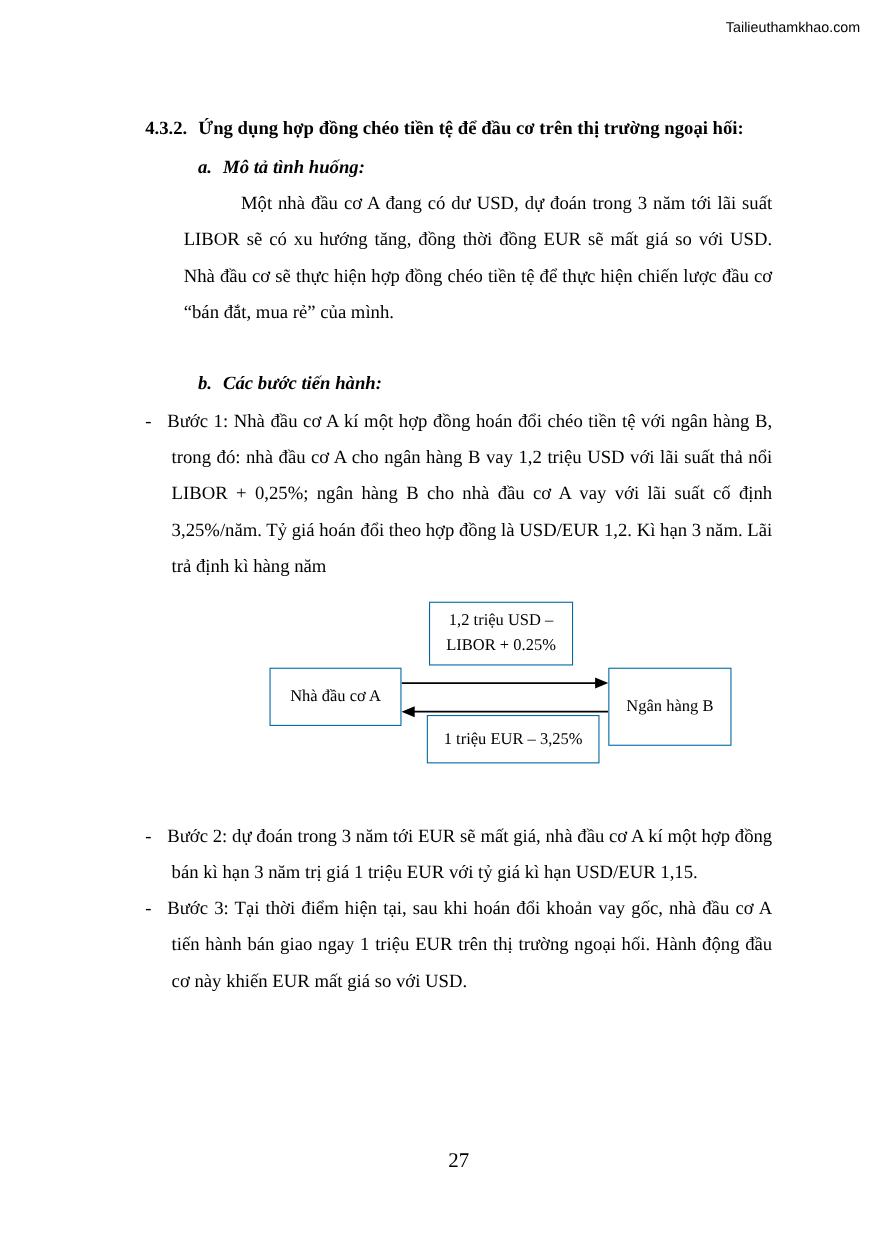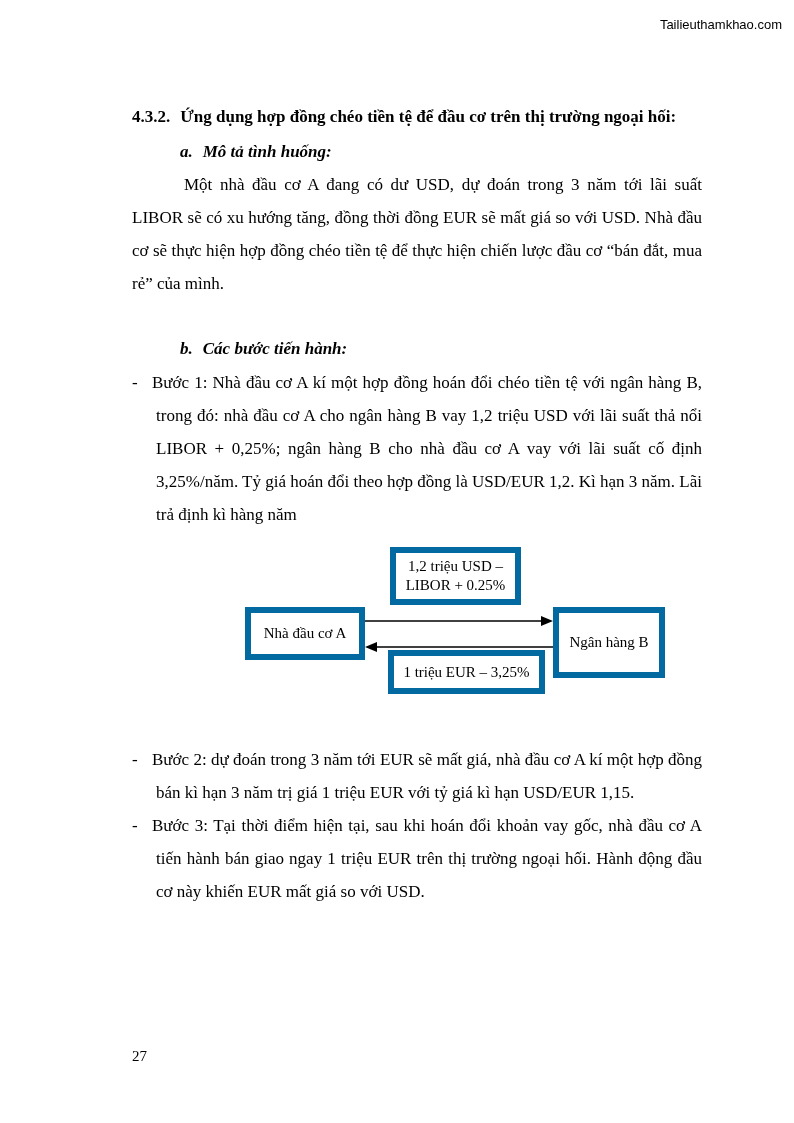--- a/index.html
+++ b/index.html
@@ -39,21 +39,21 @@
   .heading .h-num { padding-right: 10px; }
   .subheading {
     padding-left: 48px;
     font-weight: bold;
     font-style: italic;
   }
   .subheading.a { margin-top: 2px; }
   .subheading.b { margin-top: 32px; }
   .sub-label { padding-right: 10px; }
   .sub-title { }
-  .para { text-indent: 52px; }
+  .para { text-indent: 52px; margin-left: 35px; }
   .steps { margin-top: 1px; }
   .step {
     padding-left: 24px;
     text-indent: -24px;
   }
   .bullet {
     display: inline-block;
     width: 24px;
     text-indent: 0;
     margin-left: -4px;
@@ -65,39 +65,39 @@
     width: 568px;
     height: 170px;
     margin-top: 16px;
     margin-bottom: 26px;
     line-height: normal;
     text-align: center;
     font-size: 15px;
   }
   .dbox {
     position: absolute;
-    border: 6px solid #0369a1;
+    border: 1px solid #0369a1;
     background: #fff;
     display: flex;
     align-items: center;
     justify-content: center;
   }
   .dbox.party { font-weight: normal; }
   .dbox.left-box  { left: 113px; top: 60px;  width: 120px; height: 53px; }
   .dbox.right-box { left: 421px; top: 60px;  width: 112px; height: 71px; }
   .dbox.top-label { left: 258px; top: 0;     width: 131px; height: 58px; flex-direction: column; justify-content: space-evenly; padding: 3px 2px; }
   .dbox.bottom-label { left: 256px; top: 103px; width: 157px; height: 44px; }
   .arrows { position: absolute; left: 0; top: 0; width: 568px; height: 170px; }
   .page-number {
     position: absolute;
     left: 132px;
     top: 1046px;
     width: 570px;
-    text-align: left;
-    font-size: 15px;
+    text-align: center;
+    font-size: 19px;
     line-height: 20px;
   }
 </style>
 </head>
 <body>
 
 <div class="page">
 
   <div class="watermark">Tailieuthamkhao.com</div>
 

